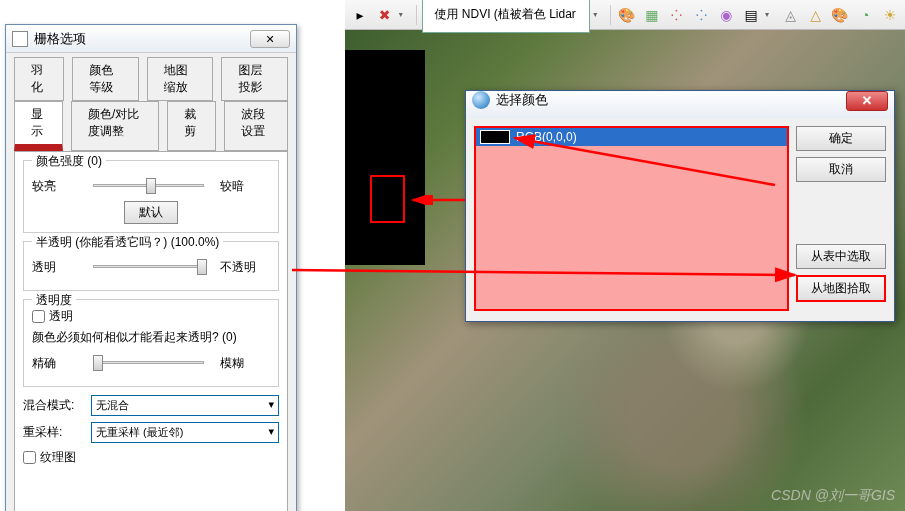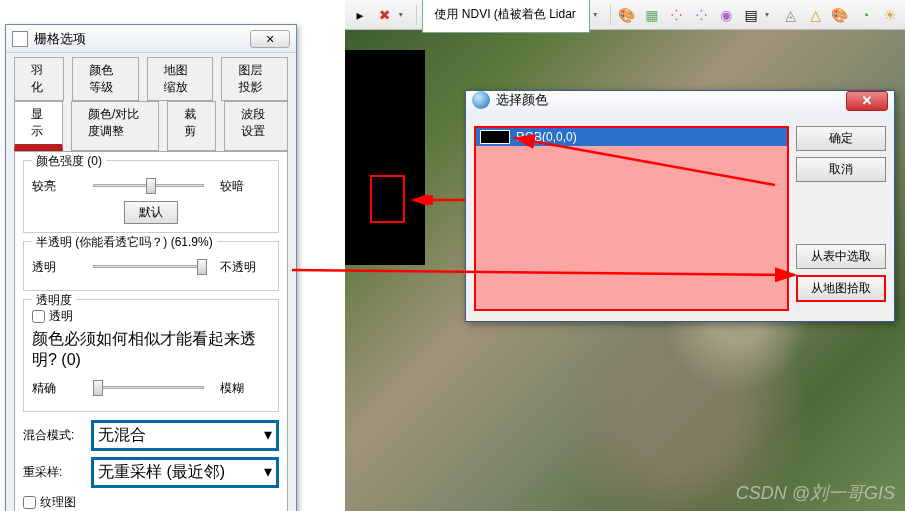--- a/index.html
+++ b/index.html
@@ -39,21 +39,21 @@
     .slider-track { position: absolute; top: 9px; left: 0; right: 0; height: 3px; background: #e0e0e0; border: 1px solid #aaa; }
     .slider-thumb { position: absolute; top: 3px; width: 10px; height: 16px; background: linear-gradient(#f8f8f8,#d0d0d0); border: 1px solid #888; }
     .btn { padding: 2px 14px; border: 1px solid #888; background: linear-gradient(#f8f8f8,#e0e0e0); font-size: 12px; cursor: pointer; }
     .center { text-align: center; }
     
     .red-highlight { border: 2px solid #f00 !important; }
     .color-swatch { display: inline-block; width: 100px; height: 20px; background: #000; border: 1px solid #888; vertical-align: middle; }
     
     .form-row { display: flex; align-items: center; gap: 8px; margin: 6px 0; }
     .form-row label { width: 60px; font-size: 12px; }
-    .select { flex: 1; border: 3px solid #0369a1; background: #fff; padding: 2px 4px; font-size: 16px; display: flex; justify-content: space-between; }
+    .select { flex: 1; border: 1px solid #0369a1; background: #fff; padding: 2px 4px; font-size: 11px; display: flex; justify-content: space-between; }
     .check { display: flex; align-items: center; gap: 4px; font-size: 12px; }
     .check input { width: 13px; height: 13px; }
     
     
     .dialog2 { position: absolute; top: 90px; left: 465px; width: 430px; height: 232px; background: #f0f0f0; border: 1px solid #395a8f; box-shadow: 2px 2px 8px rgba(0,0,0,0.4); }
     .titlebar2 { height: 28px; background: linear-gradient(#fefefe, #e8eef5); display: flex; align-items: flex-start; padding: 0 6px; gap: 6px; }
     .titlebar2 .globe { width: 18px; height: 18px; border-radius: 50%; background: radial-gradient(circle at 35% 35%, #cfe9ff, #5aa0d8 60%, #2b6ca8); }
     .titlebar2 .title { flex: 1; font-size: 13px; }
     .titlebar2 .close2 { width: 42px; height: 20px; background: linear-gradient(#e88,#c33); border: 1px solid #a22; border-radius: 3px; color: #fff; text-align: center; font-size: 13px; line-height: 18px; font-weight: bold; }
     
@@ -62,21 +62,21 @@
     .color-item .sw { width: 30px; height: 14px; background: #000; border: 1px solid #fff; }
     .color-item .lbl-item { font-size: 12px; }
     
     .side-btns { position: absolute; top: 35px; right: 8px; width: 90px; display: flex; flex-direction: column; gap: 6px; }
     .side-btns .btn { width: 100%; padding: 3px 4px; text-align: center; }
     .side-btns .gap { height: 50px; }
     
     
     .arrow { position: absolute; pointer-events: none; }
     
-    .watermark { position: absolute; bottom: 6px; right: 10px; color: rgba(220,220,220,0.65); font-size: 18px; font-style: italic; }
+    .watermark { position: absolute; bottom: 6px; right: 10px; color: rgba(220,220,220,0.65); font-size: 14px; font-style: italic; }
     
     .red-box { position: absolute; border: 2px solid #f00; pointer-events: none; }
   </style>
 </head>
 <body>
 
 <div class="black-region2"></div>
 <div class="aerial-bg"></div>
 <div class="black-region"></div>
 
@@ -133,38 +133,38 @@
         <div class="slider">
           <div class="slider-track"></div>
             <div class="slider-thumb" style="left:48%"></div>
         </div>
         <span class="lbl-r">较暗</span>
       </div>
       <div class="center"><button class="btn">默认</button></div>
     </div>
 
     <div class="group">
-      <div class="group-title">半透明 (你能看透它吗？) (61.9%)</div>
+      <div class="group-title">半透明 (你能看透它吗？) (100.0%)</div>
       <div class="slider-row">
         <span class="lbl">透明</span>
         <div class="slider">
           <div class="slider-track"></div>
             <div class="slider-thumb" style="left:94%"></div>
         </div>
         <span class="lbl-r">不透明</span>
       </div>
     </div>
 
     <div class="group">
       <div class="group-title">透明度</div>
       <div class="check">
         <input type="checkbox" style="">
         <span>透明</span>
       </div>
-      <div style="font-size:16px;margin-top:4px">颜色必须如何相似才能看起来透明? (0)</div>
+      <div style="font-size:12px;margin-top:4px">颜色必须如何相似才能看起来透明? (0)</div>
       <div class="slider-row">
         <span class="lbl">精确</span>
         <div class="slider">
           <div class="slider-track"></div>
             <div class="slider-thumb" style="left:0%"></div>
         </div>
         <span class="lbl-r">模糊</span>
       </div>
     </div>
 

